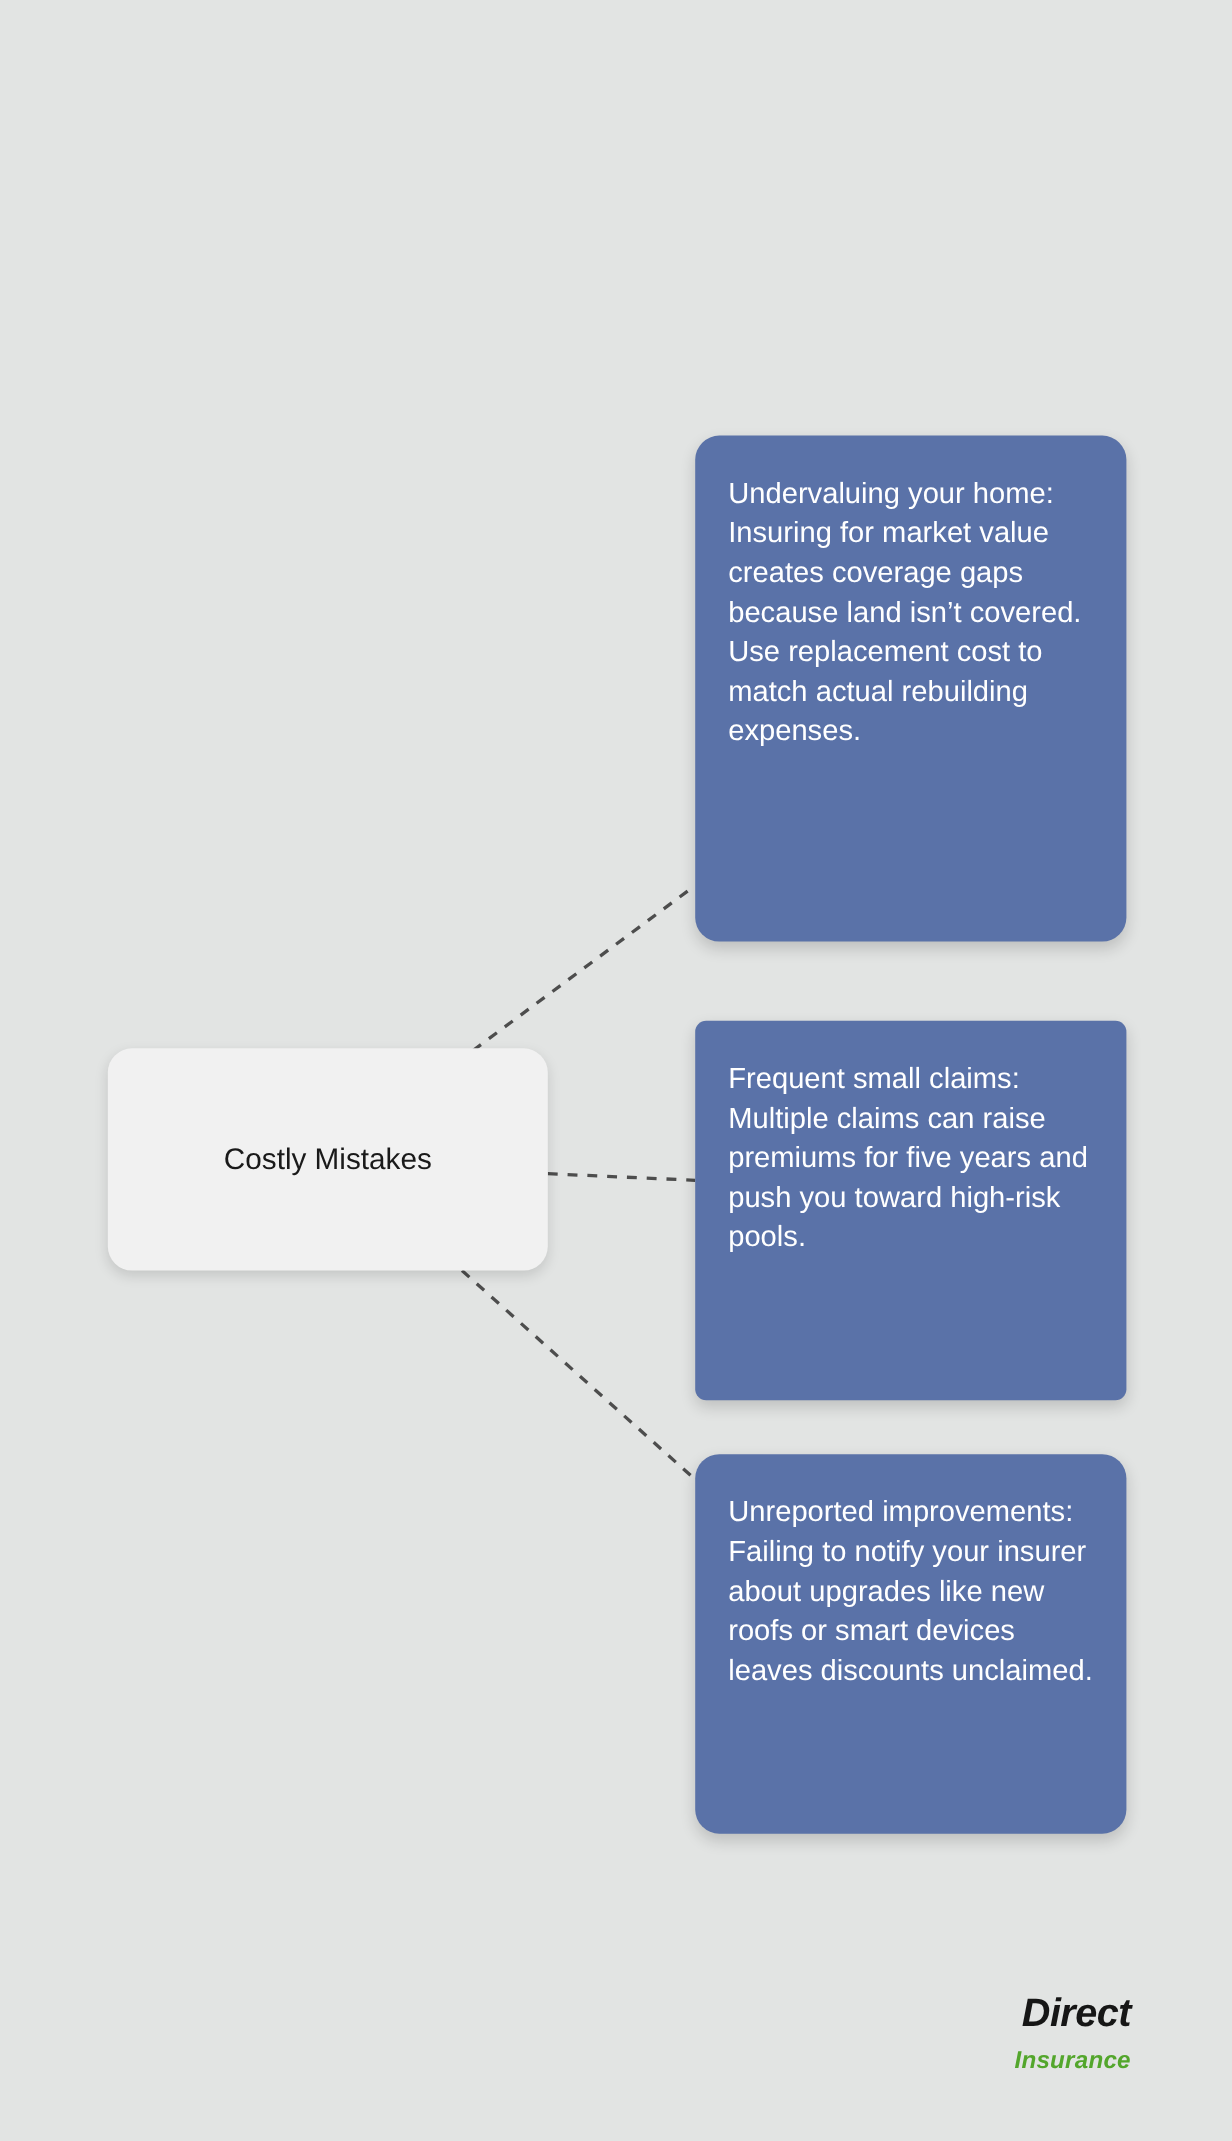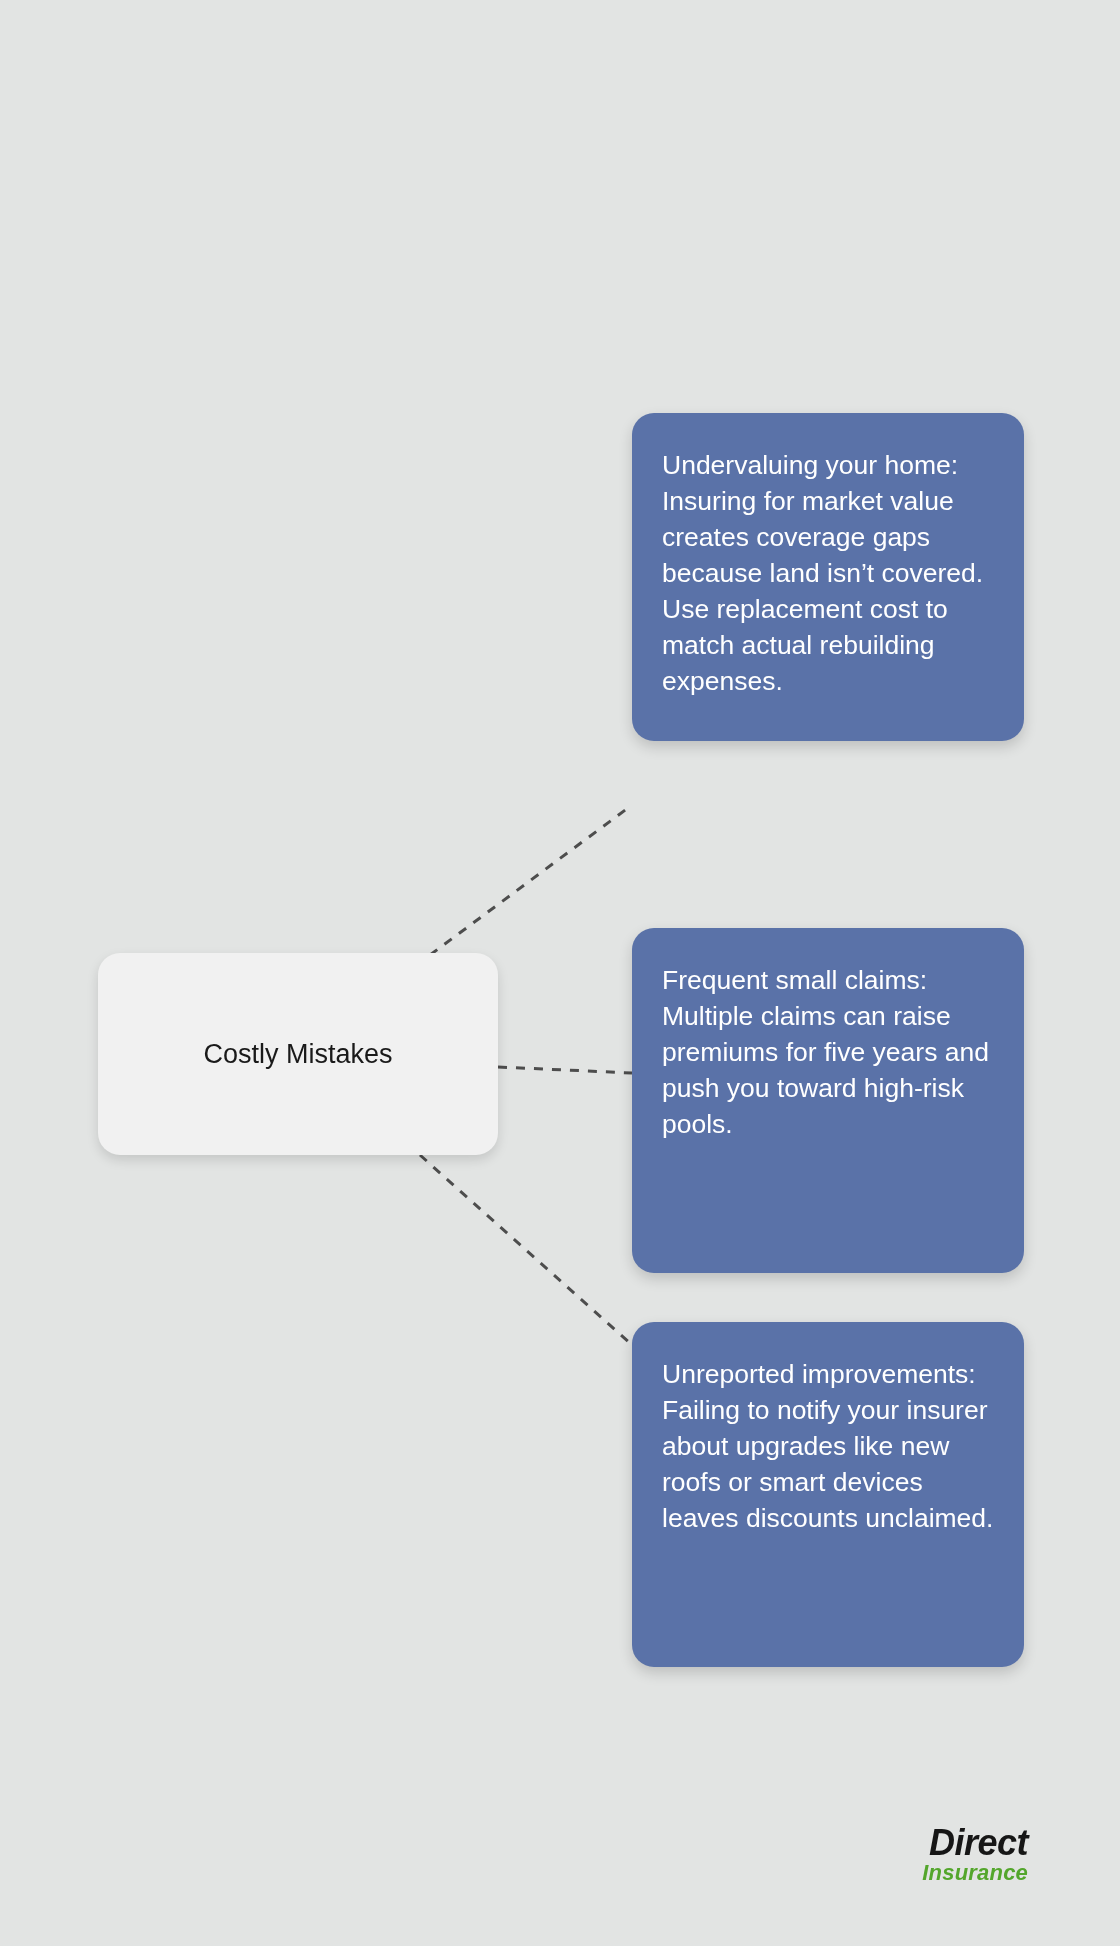--- a/index.html
+++ b/index.html
@@ -64,43 +64,43 @@
     border-radius: 22px;
     box-shadow: 0 6px 14px rgba(0,0,0,0.16);
     box-sizing: border-box;
     padding: 34px 30px 30px 30px;
   }
   .branch-text {
     color: #ffffff;
     font-size: 26.5px;
     line-height: 1.36;
   }
-  #branch-0 { top: 413px; height: 328px; }
-  #branch-1 { top: 928px; height: 345px; }
+  #branch-0 { top: 396px; height: 460px; }
+  #branch-1 { top: 928px; height: 345px; border-radius: 10px; }
   #branch-2 { top: 1322px; height: 345px; }
   .logo {
     position: absolute;
     right: 92px;
     bottom: 62px;
     text-align: right;
     line-height: 1;
   }
   .logo-main {
     font-size: 36px;
     font-weight: bold;
     font-style: italic;
     color: #161616;
     letter-spacing: -0.5px;
   }
   .logo-sub {
     font-size: 22px;
     font-style: italic;
     font-weight: bold;
     color: #53a62c;
-    margin-top: 1px;
+    margin-top: 14px;
     letter-spacing: 0.2px;
   }
 </style>
 </head>
 <body>
 
 <div class="canvas">
 
 
   <svg class="connectors" viewBox="0 0 1120 1946" xmlns="http://www.w3.org/2000/svg">

